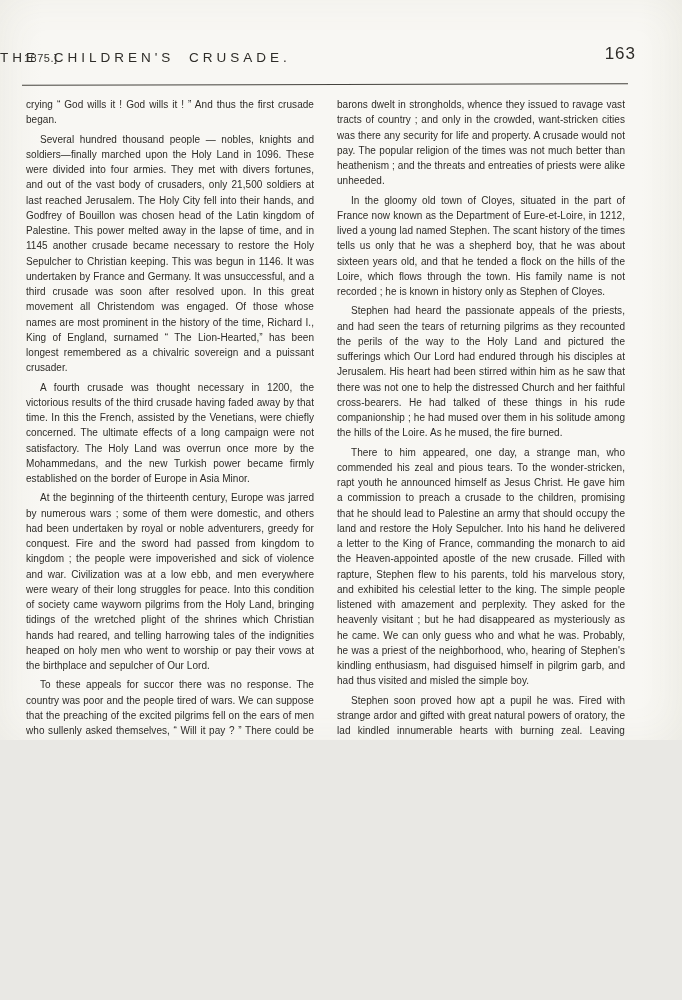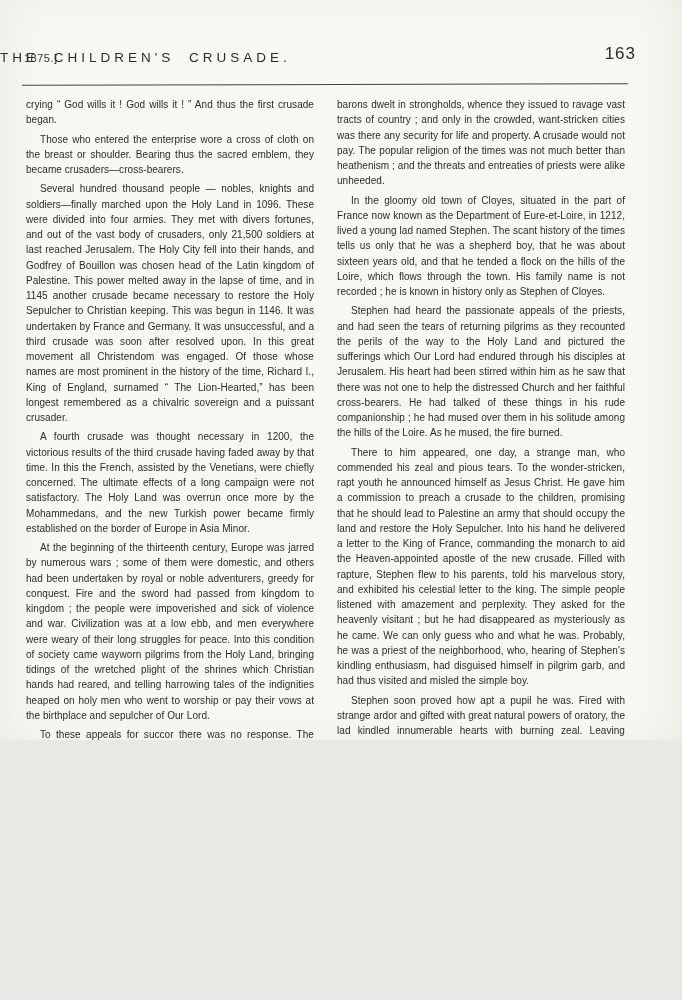--- a/index.html
+++ b/index.html
@@ -93,21 +93,20 @@
     <span class="head-date">1875.]</span>
     <span class="head-title">THE CHILDREN'S CRUSADE.</span>
     <span class="head-pagenum">163</span>
     <div class="head-rule"></div>
   </div>
 
   <div class="content">
 
     <div class="col">
       <p class="no-indent">crying “ God wills it ! God wills it ! ”  And thus the first crusade began.</p>
-      <p>Those who entered the enterprise wore a cross of cloth on the breast or shoulder.  Bearing thus the sacred emblem, they became crusaders—cross-bearers.</p>
       <p>Several hundred thousand people — nobles, knights and soldiers—finally marched upon the Holy Land in 1096.  These were divided into four armies.  They met with divers fortunes, and out of the vast body of crusaders, only 21,500 soldiers at last reached Jerusalem.  The Holy City fell into their hands, and Godfrey of Bouillon was chosen head of the Latin kingdom of Palestine.  This power melted away in the lapse of time, and in 1145 another crusade became necessary to restore the Holy Sepulcher to Christian keeping.  This was begun in 1146.  It was undertaken by France and Germany.  It was unsuccessful, and a third crusade was soon after resolved upon.  In this great movement all Christendom was engaged. Of those whose names are most prominent in the history of the time, Richard I., King of England, surnamed “ The Lion-Hearted,” has been longest remembered as a chivalric sovereign and a puissant crusader.</p>
       <p>A fourth crusade was thought necessary in 1200, the victorious results of the third crusade having faded away by that time.  In this the French, assisted by the Venetians, were chiefly concerned. The ultimate effects of a long campaign were not satisfactory.  The Holy Land was overrun once more by the Mohammedans, and the new Turkish power became firmly established on the border of Europe in Asia Minor.</p>
       <p>At the beginning of the thirteenth century, Europe was jarred by numerous wars ; some of them were domestic, and others had been undertaken by royal or noble adventurers, greedy for conquest.  Fire and the sword had passed from kingdom to kingdom ; the people were impoverished and sick of violence and war.  Civilization was at a low ebb, and men everywhere were weary of their long struggles for peace.  Into this condition of society came wayworn pilgrims from the Holy Land, bringing tidings of the wretched plight of the shrines which Christian hands had reared, and telling harrowing tales of the indignities heaped on holy men who went to worship or pay their vows at the birthplace and sepulcher of Our Lord.</p>
       <p>To these appeals for succor there was no response.  The country was poor and the people tired of wars.  We can suppose that the preaching of the excited pilgrims fell on the ears of men who sullenly asked themselves, “ Will it pay ? ”  There could be but one answer.  Europe was filled with outlaws ; the people were sore distressed ; robber</p>
     </div>
 
     <div class="col">
       <p class="no-indent">barons dwelt in strongholds, whence they issued to ravage vast tracts of country ; and only in the crowded, want-stricken cities was there any security for life and property.  A crusade would not pay. The popular religion of the times was not much better than heathenism ; and the threats and entreaties of priests were alike unheeded.</p>
       <p>In the gloomy old town of Cloyes, situated in the part of France now known as the Department of Eure-et-Loire, in 1212, lived a young lad named Stephen.  The scant history of the times tells us only that he was a shepherd boy, that he was about sixteen years old, and that he tended a flock on the hills of the Loire, which flows through the town. His family name is not recorded ; he is known in history only as Stephen of Cloyes.</p>
       <p>Stephen had heard the passionate appeals of the priests, and had seen the tears of returning pilgrims as they recounted the perils of the way to the Holy Land and pictured the sufferings which Our Lord had endured through his disciples at Jerusalem.  His heart had been stirred within him as he saw that there was not one to help the distressed Church and her faithful cross-bearers.  He had talked of these things in his rude companionship ;  he had mused over them in his solitude among the hills of the Loire.  As he mused, the fire burned.</p>

